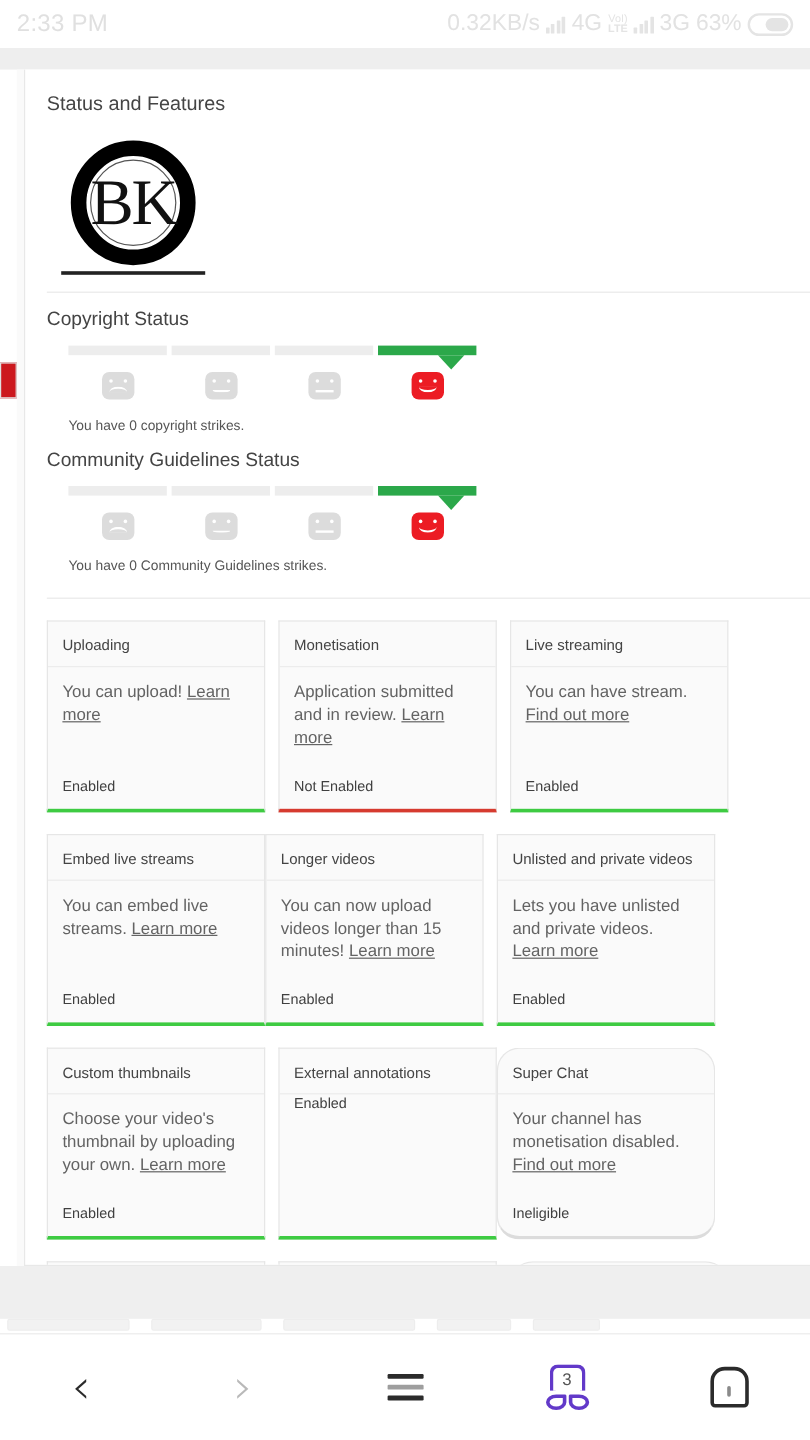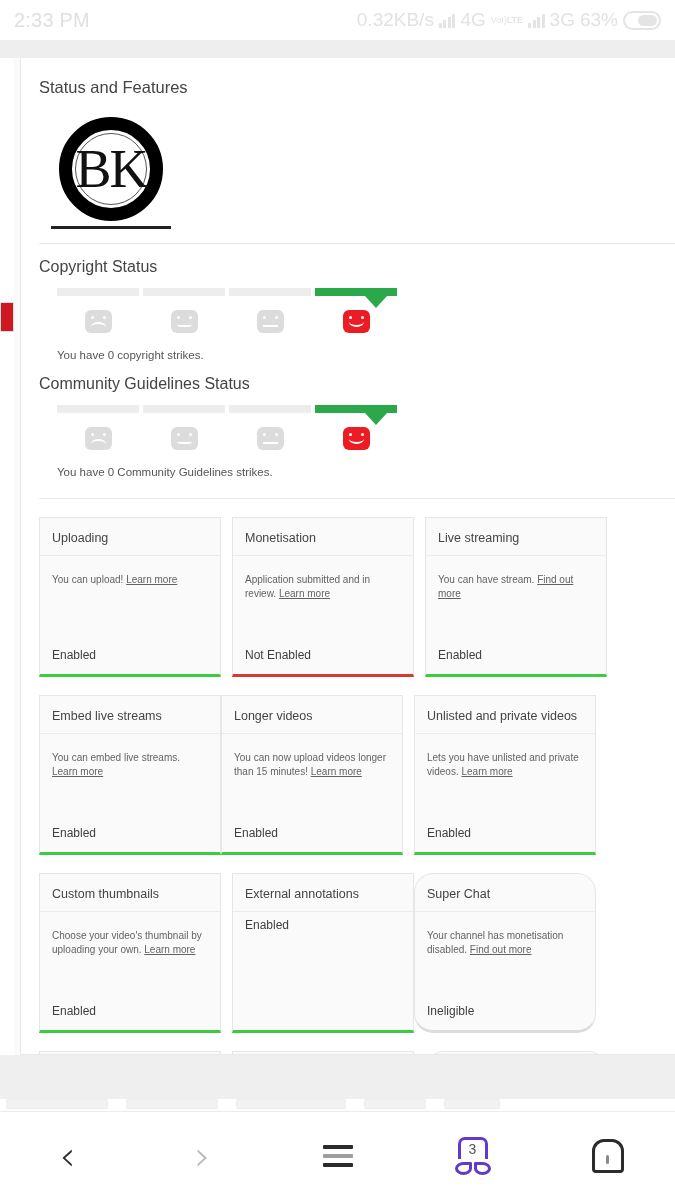--- a/index.html
+++ b/index.html
@@ -19,21 +19,21 @@
   }
   .sb-time { font-size: 20px; letter-spacing: .2px; color: #e0e0e0; }
   .sb-right { margin-left: auto; display: flex; align-items: center; gap: 5px;
               font-size: 19px; color: #e2e2e2; }
   .sig { display: inline-flex; align-items: flex-end; gap: 1.5px; height: 15px; }
   .sig i { display: block; width: 3px; background: #e4e4e4; border-radius: .5px; }
   .sig i:nth-child(1) { height: 5px; }
   .sig i:nth-child(2) { height: 8px; }
   .sig i:nth-child(3) { height: 11px; }
   .sig i:nth-child(4) { height: 14px; }
-  .volte { display: inline-flex; flex-direction: row; line-height: .95;
+  .volte { display: inline-flex; flex-direction: column; line-height: .95;
            font-size: 9px; text-align: center; color: #e4e4e4; }
   .battery { width: 38px; height: 19px; border: 2px solid #e4e4e4; border-radius: 10px;
              position: relative; display: inline-block; }
   .battery::after { content: ""; position: absolute; right: 2px; top: 2px; bottom: 2px;
                     width: 19px; background: #e4e4e4; border-radius: 7px; }
 
   
   .topstrip { position: absolute; top: 40px; left: 0; width: 675px; height: 18px; background: #eeeeee; }
   .page {
     position: absolute; top: 58px; left: 20px; width: 680px; height: 997px;
@@ -83,30 +83,30 @@
   .m-smile { border-bottom: 2px solid #fff; border-radius: 0 0 50% 50% / 0 0 100% 100%; }
   .strike-note { font-size: 11.5px; color: #555; margin: 16px 0 0 18px; }
 
   .divider { height: 1px; background: #e9e9e9; margin: 20px 18px 0 18px; }
 
   
   .grid { display: flex; flex-wrap: wrap; gap: 0; padding: 18px 0 0 0; margin-left: 18px; }
   .card {
     width: 182px; height: 160px; margin: 0 0 18px 0; margin-right: 0;
     background: #fafafa; border: 1px solid #e6e6e6; border-bottom: 3px solid #cfcfcf;
-    display: flex; flex-direction: column; position: relative; gap: 6px;
+    display: flex; flex-direction: column; position: relative;
   }
   .card + .card { margin-left: 0; }
   .card.enabled { border-bottom-color: #3ecb42; }
   .card.not-enabled { border-bottom-color: #d63b2f; }
   .card.ineligible { border-bottom-color: #dcdcdc; border-radius: 19px; }
   .card-gap { width: 11px; height: 1px; }
   .card-head { font-size: 12.5px; color: #444; padding: 13px 12px 10px 12px;
                border-bottom: 1px solid #ececec; }
-  .card-body { font-size: 10px; color: #636363; padding: 11px 12px 0 12px;
+  .card-body { font-size: 14px; color: #636363; padding: 11px 12px 0 12px;
                line-height: 1.35; flex: 1; }
   .card-body a { color: #636363; text-decoration: underline; }
   .card-foot { font-size: 12px; color: #3f3f3f; padding: 0 12px 12px 12px; }
 
   
   .botstrip { position: absolute; top: 1055px; left: 0; width: 675px; height: 53px; background: #efefef; }
   .chips { position: absolute; top: 1099px; left: 0; width: 675px; height: 12px;
            background: #ffffff; display: flex; gap: 18px; padding-left: 6px; overflow: hidden; }
   .chips span { height: 10px; background: #f2f2f2; border: 1px solid #ededed; border-radius: 2px; display: block; }
   .navbar { position: absolute; bottom: 0; left: 0; width: 675px; height: 89px;

